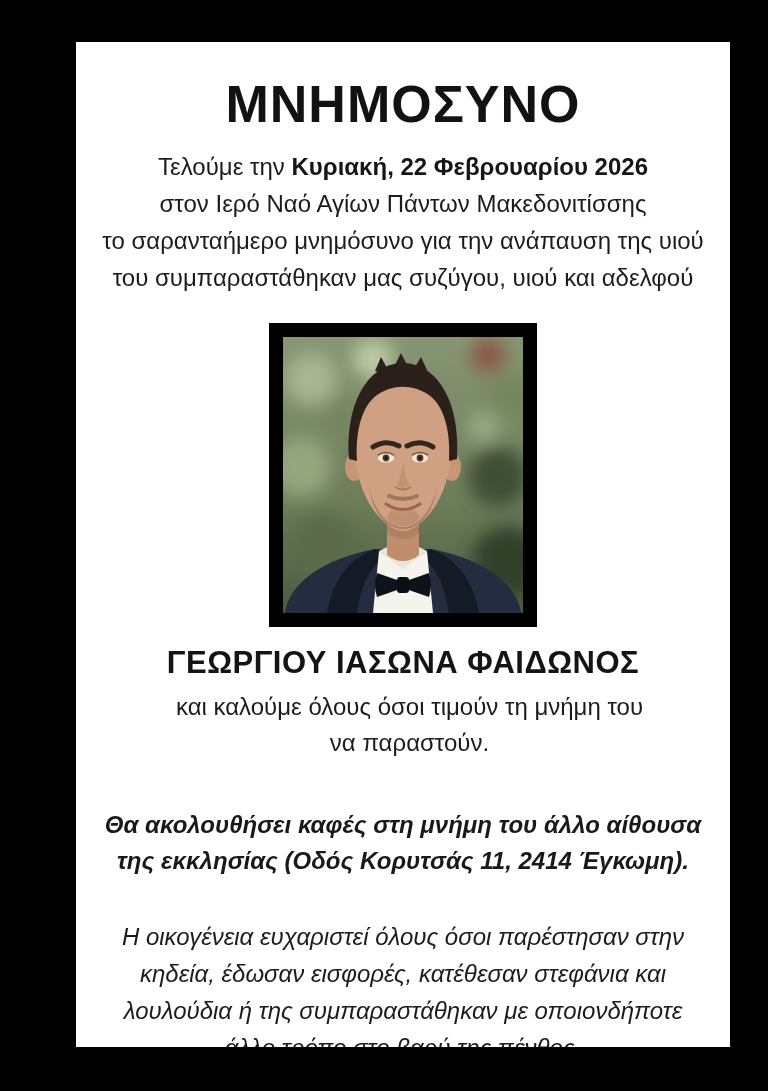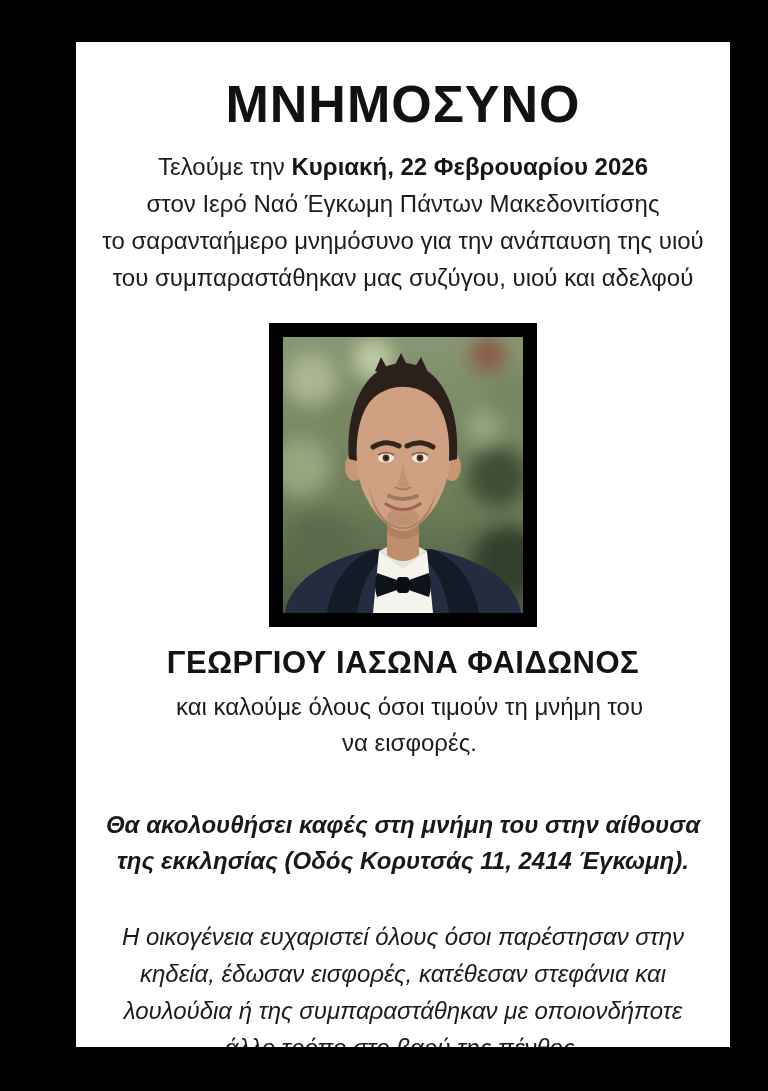--- a/index.html
+++ b/index.html
@@ -78,21 +78,21 @@
   }
 </style>
 </head>
 <body>
 
 <div class="poster">
   <div class="card">
 
     <h1 class="title">ΜΝΗΜΟΣΥΝΟ</h1>
 
-    <p class="intro"><span>Τελούμε την </span><b>Κυριακή, 22 Φεβρουαρίου 2026</b><br><span>στον Ιερό Ναό Έγκωμη Πάντων Μακεδονιτίσσης</span><br><span>το σαρανταήμερο μνημόσυνο για την ανάπαυση της υιού</span><br><span>του συμπαραστάθηκαν μας συζύγου, υιού και αδελφού</span></p>
+    <p class="intro"><span>Τελούμε την </span><b>Κυριακή, 22 Φεβρουαρίου 2026</b><br><span>στον Ιερό Ναό Αγίων Πάντων Μακεδονιτίσσης</span><br><span>το σαρανταήμερο μνημόσυνο για την ανάπαυση της υιού</span><br><span>του συμπαραστάθηκαν μας συζύγου, υιού και αδελφού</span></p>
 
     <div class="photo-frame">
       
       <svg viewBox="0 0 240 276" xmlns="http://www.w3.org/2000/svg">
         <defs>
           <linearGradient id="bgG" x1="0" y1="0" x2="0" y2="1">
             <stop offset="0" stop-color="#879672"></stop>
             <stop offset="0.6" stop-color="#6d7d59"></stop>
             <stop offset="1" stop-color="#4c5a40"></stop>
           </linearGradient>
@@ -161,20 +161,20 @@
 
         <path d="M106,159 Q 120,165 134,159" stroke="#6b5038" stroke-width="4" fill="none" opacity="0.5" stroke-linecap="round"></path>
 
         <path d="M103,167 Q 120,178 137,167" stroke="#9c6450" stroke-width="3.2" fill="none" stroke-linecap="round"></path>
         <path d="M108,172 Q 120,180 132,172" stroke="#c8957b" stroke-width="2" fill="none" opacity="0.7"></path>
       </svg>
     </div>
 
     <h2 class="deceased-name">ΓΕΩΡΓΙΟΥ ΙΑΣΩΝΑ ΦΑΙΔΩΝΟΣ</h2>
 
-    <p class="invite"><span>και καλούμε όλους όσοι τιμούν τη μνήμη του</span><br><span>να εισφορές.</span></p>
+    <p class="invite"><span>και καλούμε όλους όσοι τιμούν τη μνήμη του</span><br><span>να παραστούν.</span></p>
 
-    <p class="coffee"><span>Θα ακολουθήσει καφές στη μνήμη του στην αίθουσα</span><br><span>της εκκλησίας (Οδός Κορυτσάς 11, 2414 Έγκωμη).</span></p>
+    <p class="coffee"><span>Θα ακολουθήσει καφές στη μνήμη του άλλο αίθουσα</span><br><span>της εκκλησίας (Οδός Κορυτσάς 11, 2414 Έγκωμη).</span></p>
 
     <p class="thanks"><span>Η οικογένεια ευχαριστεί όλους όσοι παρέστησαν στην</span><br><span>κηδεία, έδωσαν εισφορές, κατέθεσαν στεφάνια και</span><br><span>λουλούδια ή της συμπαραστάθηκαν με οποιονδήποτε</span><br><span>άλλο τρόπο στο βαρύ της πένθος.</span></p>
 
   </div>
 </div>
 
 </body></html>

